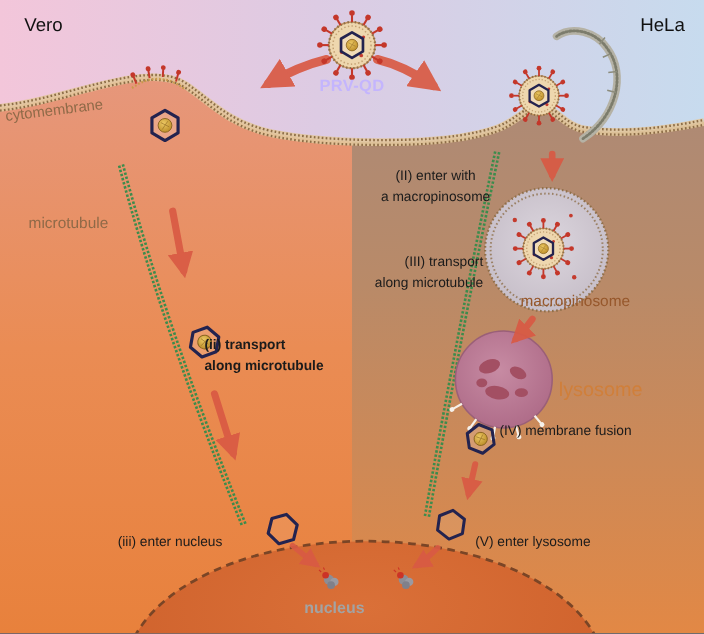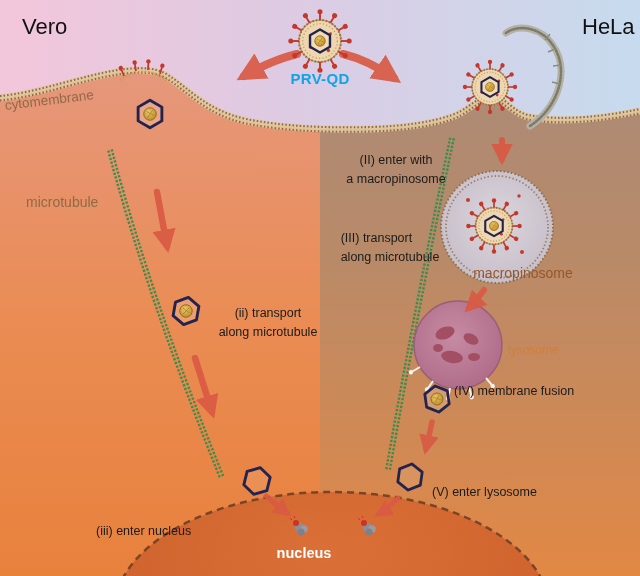--- a/index.html
+++ b/index.html
@@ -1,40 +1,40 @@
 <!DOCTYPE html>
 <html><head>
 <meta charset="utf-8">
 <style>
   html,body{margin:0;padding:0;background:#3a3a3a;}
   .stage{position:relative;width:640px;height:576px;overflow:hidden;
          font-family:"Liberation Sans",sans-serif;}
   svg.art{position:absolute;left:0;top:0;}
   .lbl{position:absolute;white-space:pre-line;line-height:1.5;font-size:12.5px;color:#1b1b1b;}
-  .cell-name{font-size:22px;color:#111;text-align:right;}
+  .cell-name{font-size:17px;color:#111;text-align:right;}
   .lbl-vero{left:22px;top:10px;}
   .lbl-hela{left:582px;top:10px;}
   .lbl-step-i{left:140px;top:45px;transform:translateX(-50%);white-space:nowrap;}
-  .lbl-prv{left:320px;top:68px;transform:translateX(-50%);color:#0ea5e9;font-weight:700;
+  .lbl-prv{left:320px;top:68px;transform:translateX(-50%);color:#c4b5fd;font-weight:700;
            font-size:15px;letter-spacing:.3px;white-space:nowrap;}
   .lbl-step-I{left:578px;top:55px;transform:translateX(-50%);text-align:center;width:120px;}
   .lbl-cyto{left:5px;top:96px;color:#8f6a48;font-size:13.5px;transform:rotate(-7deg);
             transform-origin:left center;white-space:nowrap;}
   .lbl-step-II{left:396px;top:151px;transform:translateX(-50%);text-align:center;}
   .lbl-micro{left:26px;top:192px;color:#8f6a48;font-size:14px;white-space:nowrap;}
-  .lbl-step-III{left:390px;top:229px;transform:translateX(-50%);text-align:left;}
+  .lbl-step-III{left:390px;top:229px;transform:translateX(-50%);text-align:right;}
   .lbl-macropin{left:523px;top:263px;transform:translateX(-50%);color:#96572b;
                 font-size:14px;white-space:nowrap;}
-  .lbl-step-ii{left:268px;top:304px;transform:translateX(-50%);text-align:center;}
-  .lbl-lyso{left:508px;top:341px;color:#d07f3a;font-size:12px;white-space:nowrap;}
+  .lbl-step-ii{left:240px;top:304px;transform:translateX(-50%);text-align:left;font-weight:bold;}
+  .lbl-lyso{left:508px;top:341px;color:#d07f3a;font-size:18px;white-space:nowrap;}
   .lbl-step-IV{left:454px;top:382px;white-space:nowrap;}
-  .lbl-step-iii{left:96px;top:483px;white-space:nowrap;margin-top:39px;}
+  .lbl-step-iii{left:107px;top:483px;white-space:nowrap;}
   .lbl-step-V{left:432px;top:483px;white-space:nowrap;}
   .lbl-nucleus{left:304px;top:543px;transform:translateX(-50%);font-weight:700;
-               font-size:14.5px;color:#ffffff;white-space:nowrap;}
+               font-size:14.5px;color:#a3a3a3;white-space:nowrap;}
 </style>
 </head>
 <body>
 
 <div class="stage">
 
   <svg class="art" width="640" height="576" viewBox="0 0 640 576">
     <defs>
       <linearGradient id="bgTop" x1="0" y1="0" x2="1" y2="0">
         <stop offset="0" stop-color="#f3c6da"></stop>

